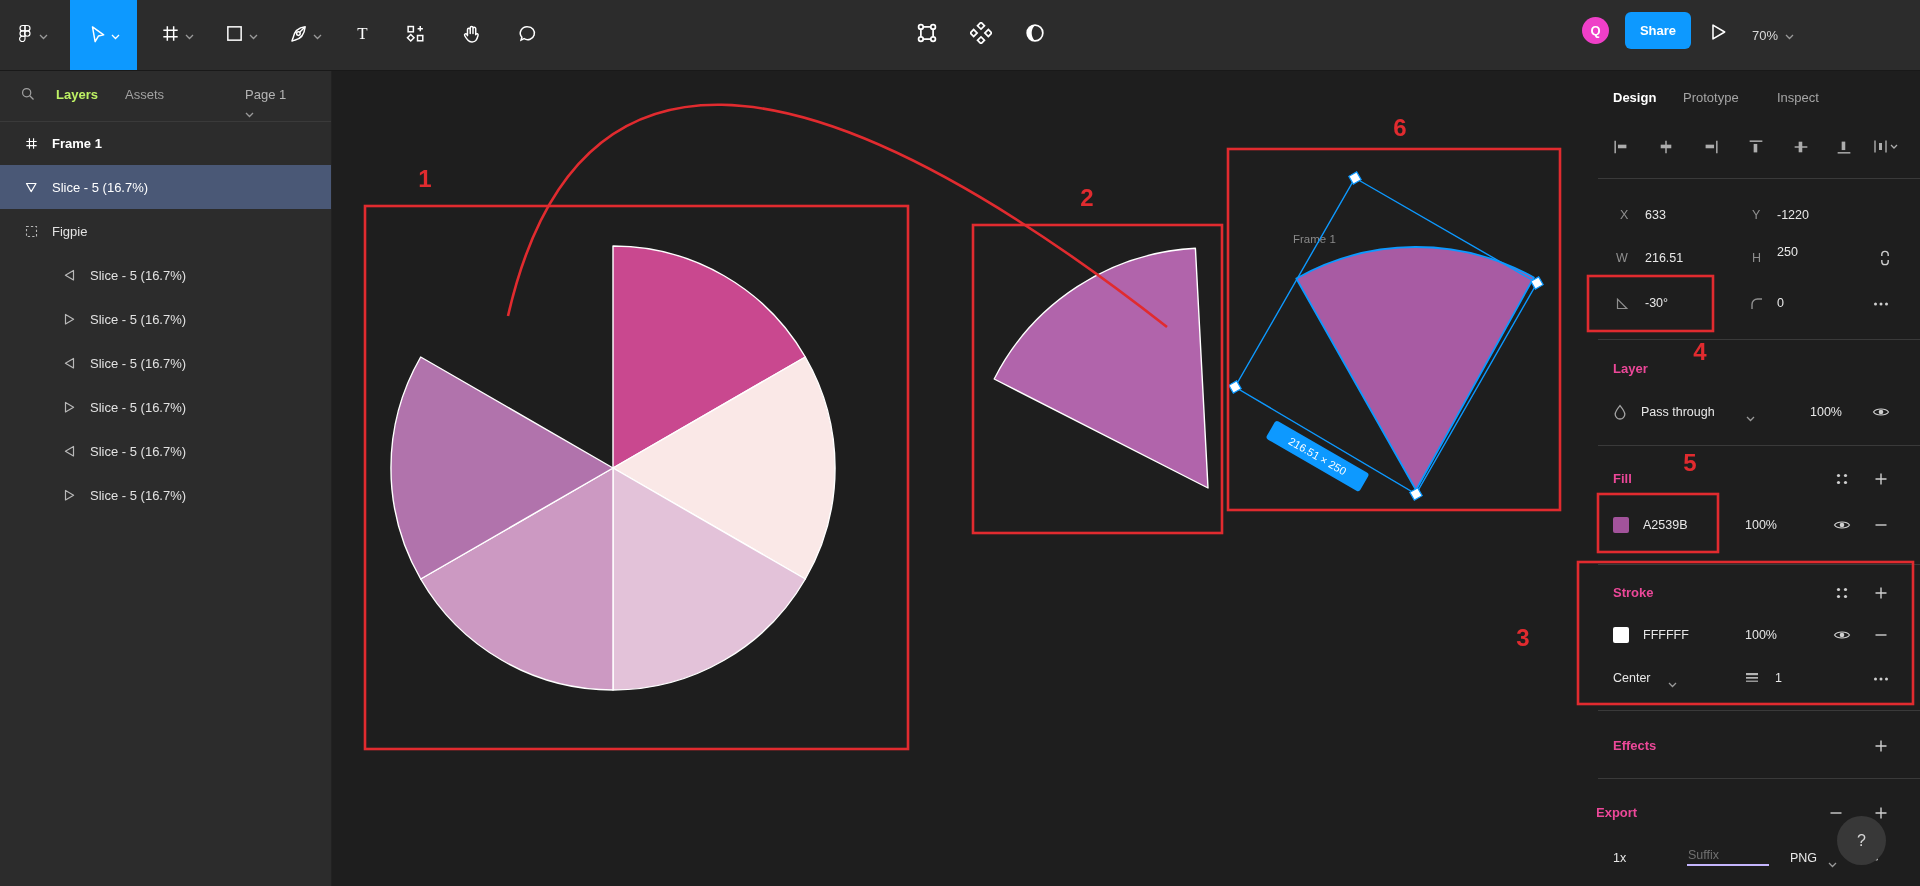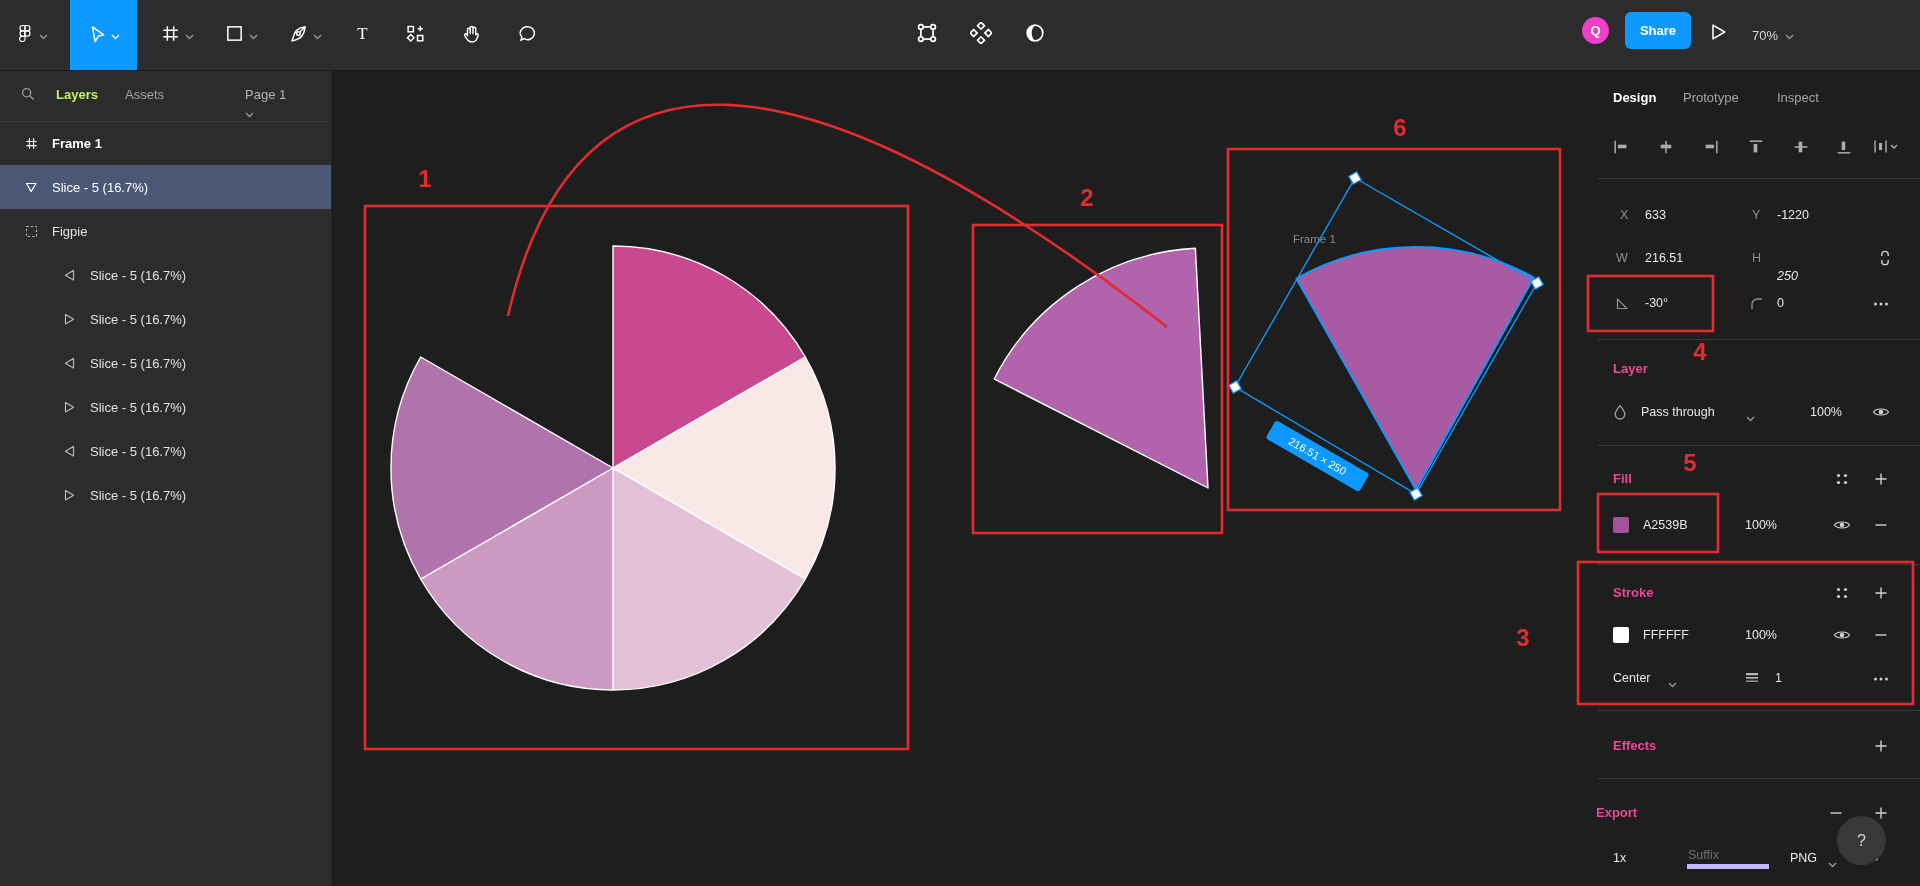--- a/index.html
+++ b/index.html
@@ -31,21 +31,21 @@
   .lrow.sel{background:#4a5876;color:#fff;}
   .lrow.bold{color:#fff;font-weight:700;}
   .licon{display:flex;width:15px;justify-content:center;}
   .itab{font-size:13px;color:#a5a5a5;cursor:pointer;}
   .itab.active{color:#fff;font-weight:700;}
   .lbl{font-size:12.5px;color:#8f8f8f;}
   .val{font-size:12.5px;color:#e8e8e8;}
   .hdr{font-size:13px;color:#ec4899;font-weight:700;}
   .cc{transform:translateY(-50%);}
   .swatch{width:16px;height:16px;border-radius:2px;}
-  #suffix-input{background:transparent;border:none;border-bottom:5px solid #c4b5fd;width:80px;color:#e8e8e8;
+  #suffix-input{background:transparent;border:none;border-bottom:2px solid #c4b5fd;width:80px;color:#e8e8e8;
                 font-size:12.5px;font-family:"Liberation Sans",sans-serif;outline:none;padding:2px 1px;}
   #suffix-input::placeholder{color:#707070;}
   #help-btn{position:absolute;left:1837px;top:816px;width:49px;height:49px;border-radius:50%;background:#383838;
             color:#d6d6d6;font-size:16px;display:flex;align-items:center;justify-content:center;z-index:7;cursor:pointer;}
   
   #canvas{position:absolute;left:331px;top:71px;width:1266px;height:815px;background:#1e1e1e;z-index:1;}
   #overlay-svg{position:absolute;left:0;top:0;width:1920px;height:886px;z-index:5;pointer-events:none;}
 </style>
 </head>
 <body>
@@ -336,21 +336,21 @@
 
     <span class="ab lbl cc" style="left:1620px;top:215px;">X</span>
     <span class="ab val cc" style="left:1645px;top:215px;">633</span>
     <span class="ab lbl cc" style="left:1752px;top:215px;">Y</span>
     <span class="ab val cc" style="left:1777px;top:215px;">-1220</span>
 
     <span class="ab lbl cc" style="left:1616px;top:258px;">W</span>
     <span class="ab val cc" style="left:1645px;top:258px;">216.51</span>
     <span class="ab lbl cc" style="left:1752px;top:258px;"></span>
     <span class="ab lbl cc" style="left:1752px;top:258px;">H</span>
-    <span class="ab val cc" style="left:1777px;top:276px;font-style:italic;">250</span>
+    <span class="ab val cc" style="left:1777px;top:252px;">250</span>
     <span class="ab" style="left:1876px;top:249px;"><svg width="18" height="18" viewBox="0 0 18 18" fill="none" xmlns="http://www.w3.org/2000/svg">
           <path d="M5.8 7V5.6a3.2 3.2 0 0 1 6.4 0V7M5.8 11v1.4a3.2 3.2 0 0 0 6.4 0V11" stroke="#cfcfcf" stroke-width="1.4" fill="none"></path>
         </svg></span>
 
     <span class="ab" style="left:1613px;top:295px;"><svg width="18" height="18" viewBox="0 0 18 18" fill="none" xmlns="http://www.w3.org/2000/svg">
           <path d="M4.5 4.2V13.5H13.8Z" stroke="#8f8f8f" stroke-width="1.2" fill="none"></path>
         </svg></span>
     <span class="ab val cc" style="left:1645px;top:303px;">-30°</span>
     <span class="ab" style="left:1748px;top:295px;"><svg width="18" height="18" viewBox="0 0 18 18" fill="none" xmlns="http://www.w3.org/2000/svg">
           <path d="M4 14V9.5A5.5 5.5 0 0 1 9.5 4H14" stroke="#8f8f8f" stroke-width="1.4" fill="none"></path>

